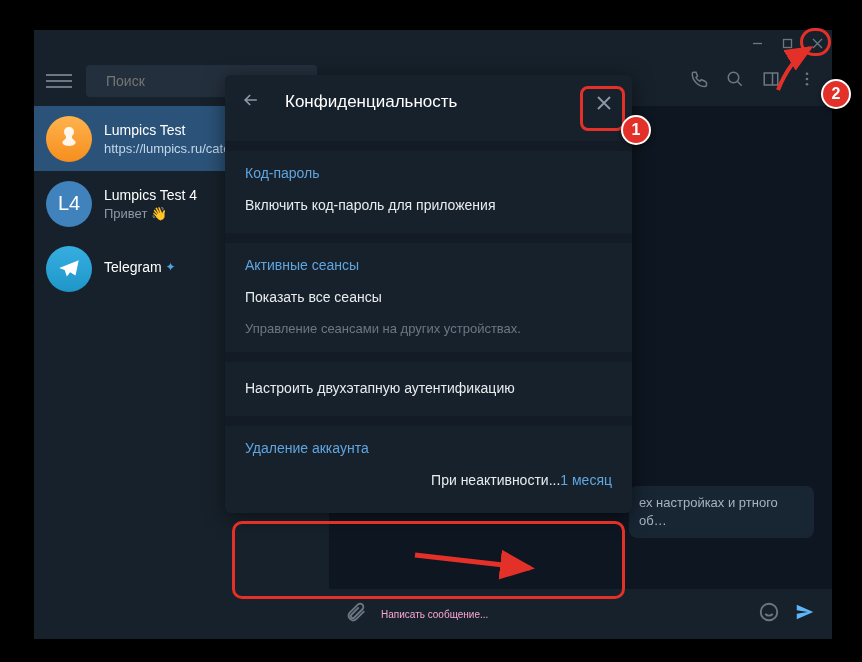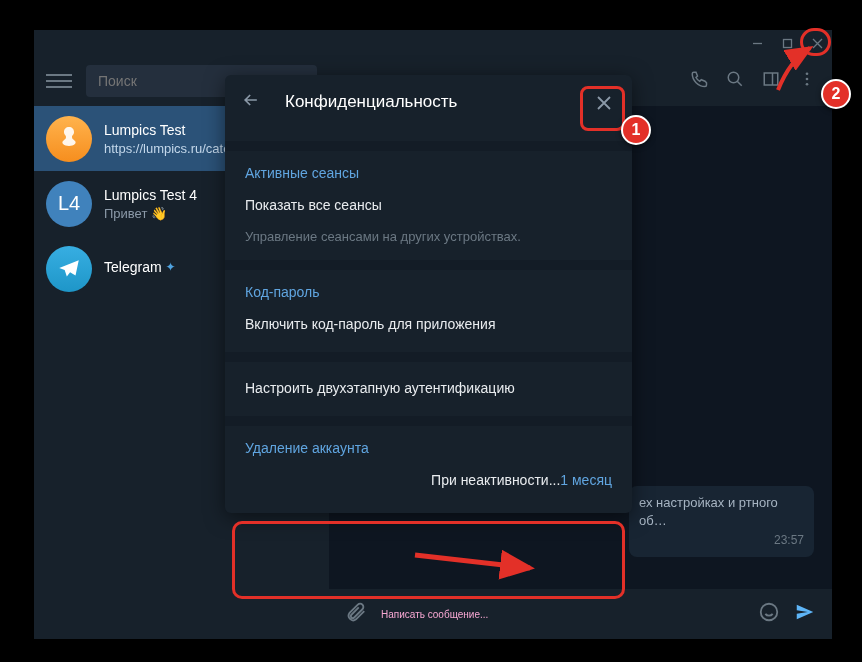--- a/index.html
+++ b/index.html
@@ -5,21 +5,21 @@
 *{box-sizing:border-box;margin:0;padding:0;font-family:"Segoe UI",Arial,sans-serif}
 body{background:#000;width:862px;height:662px;position:relative;overflow:hidden}
 .app{position:absolute;left:34px;top:30px;width:798px;height:609px;background:#17212b;display:flex;flex-direction:column}
 .titlebar{height:26px;background:#17212b;display:flex;justify-content:flex-end;align-items:center;gap:0}
 .titlebar-btn{width:30px;height:26px;display:flex;align-items:center;justify-content:center;color:#6b7883}
 .main{flex:1;display:flex}
 .sidebar{width:295px;background:#17212b;display:flex;flex-direction:column}
 .sidebar-top{display:flex;align-items:center;height:50px;padding:0 12px;gap:14px}
 .menu-btn{width:26px;display:flex;flex-direction:column;gap:4px}
 .menu-btn span{height:2px;background:#6b7883;display:block}
-.search-input{flex:1;background:#242f3d;border:none;border-radius:4px;height:32px;padding:0 12px;color:#6b7883;font-size:14px}
+.search-input{flex:1;background:#242f3d;border:none;border-radius:4px;height:32px;padding:0 20px;color:#6b7883;font-size:14px}
 .chat-list{flex:1}
 .chat{display:flex;align-items:center;padding:8px 12px;gap:12px;height:65px}
 .chat.sel{background:#2b5278}
 .avatar{width:46px;height:46px;border-radius:50%;display:flex;align-items:center;justify-content:center;color:#ffffff;font-size:20px;flex-shrink:0}
 .av-orange{background:linear-gradient(180deg,#ffb34d,#f68e1e)}
 .av-blue{background:#4082bc}
 .av-tg{background:linear-gradient(180deg,#37aee2,#1e96c8)}
 .chat-txt{overflow:hidden}
 .chat-name{color:#fff;font-size:14px;font-weight:500;margin-bottom:3px;display:flex;align-items:center;gap:4px}
 .chat-sub{color:#8b99a8;font-size:13px;white-space:nowrap;overflow:hidden;text-overflow:ellipsis}
@@ -133,21 +133,20 @@
           <span><svg width="18" height="18" viewBox="0 0 24 24" fill="currentColor">
                 <circle cx="12" cy="5" r="1.8"></circle>
                 <circle cx="12" cy="12" r="1.8"></circle>
                 <circle cx="12" cy="19" r="1.8"></circle>
               </svg></span>
         </div>
       </div>
       <div class="msg-area">
         <div class="msg-bubble">
           <span>ех настройках и ртного об…</span>
-          <div class="msg-time">23:57</div>
         </div>
       </div>
       <div class="composer">
         <span><svg width="22" height="22" viewBox="0 0 24 24" fill="none" stroke="currentColor" stroke-width="2">
               <path d="M21 11l-9 9a5 5 0 01-7-7l9-9a3.5 3.5 0 015 5l-9 9a2 2 0 01-3-3l8-8"></path>
             </svg></span>
         <div class="composer-txt">Написать сообщение...</div>
         <span><svg width="22" height="22" viewBox="0 0 24 24" fill="none" stroke="currentColor" stroke-width="2">
               <circle cx="12" cy="12" r="9"></circle>
               <path d="M8 14s1.5 2 4 2 4-2 4-2M9 9h.01M15 9h.01"></path>
@@ -168,27 +167,27 @@
     <div class="panel-title">Конфиденциальность</div>
   </div>
   <div class="panel-close">
     <svg width="16" height="16" viewBox="0 0 16 16">
         <path d="M2 2l12 12M14 2L2 14" stroke="currentColor" stroke-width="1.8"></path>
       </svg>
   </div>
   <div class="panel-body">
     <div class="trunc" style="opacity:.4;overflow:hidden;height:8px"></div>
     <div class="sec">
+      <div class="sec-title">Код-пароль</div>
+      <div class="sec-item">Включить код-пароль для приложения</div>
+    </div>
+    <div class="sec">
       <div class="sec-title">Активные сеансы</div>
       <div class="sec-item">Показать все сеансы</div>
       <div class="sec-desc">Управление сеансами на других устройствах.</div>
-    </div>
-    <div class="sec">
-      <div class="sec-title">Код-пароль</div>
-      <div class="sec-item">Включить код-пароль для приложения</div>
     </div>
     <div class="sec">
       <div class="sec-item">Настроить двухэтапную аутентификацию</div>
     </div>
     <div class="sec" style="padding-bottom:21px">
       <div class="sec-title">Удаление аккаунта</div>
       <div class="sec-row">
         <div class="sec-item">При неактивности...</div>
         <div class="sec-val">1 месяц</div>
       </div>

